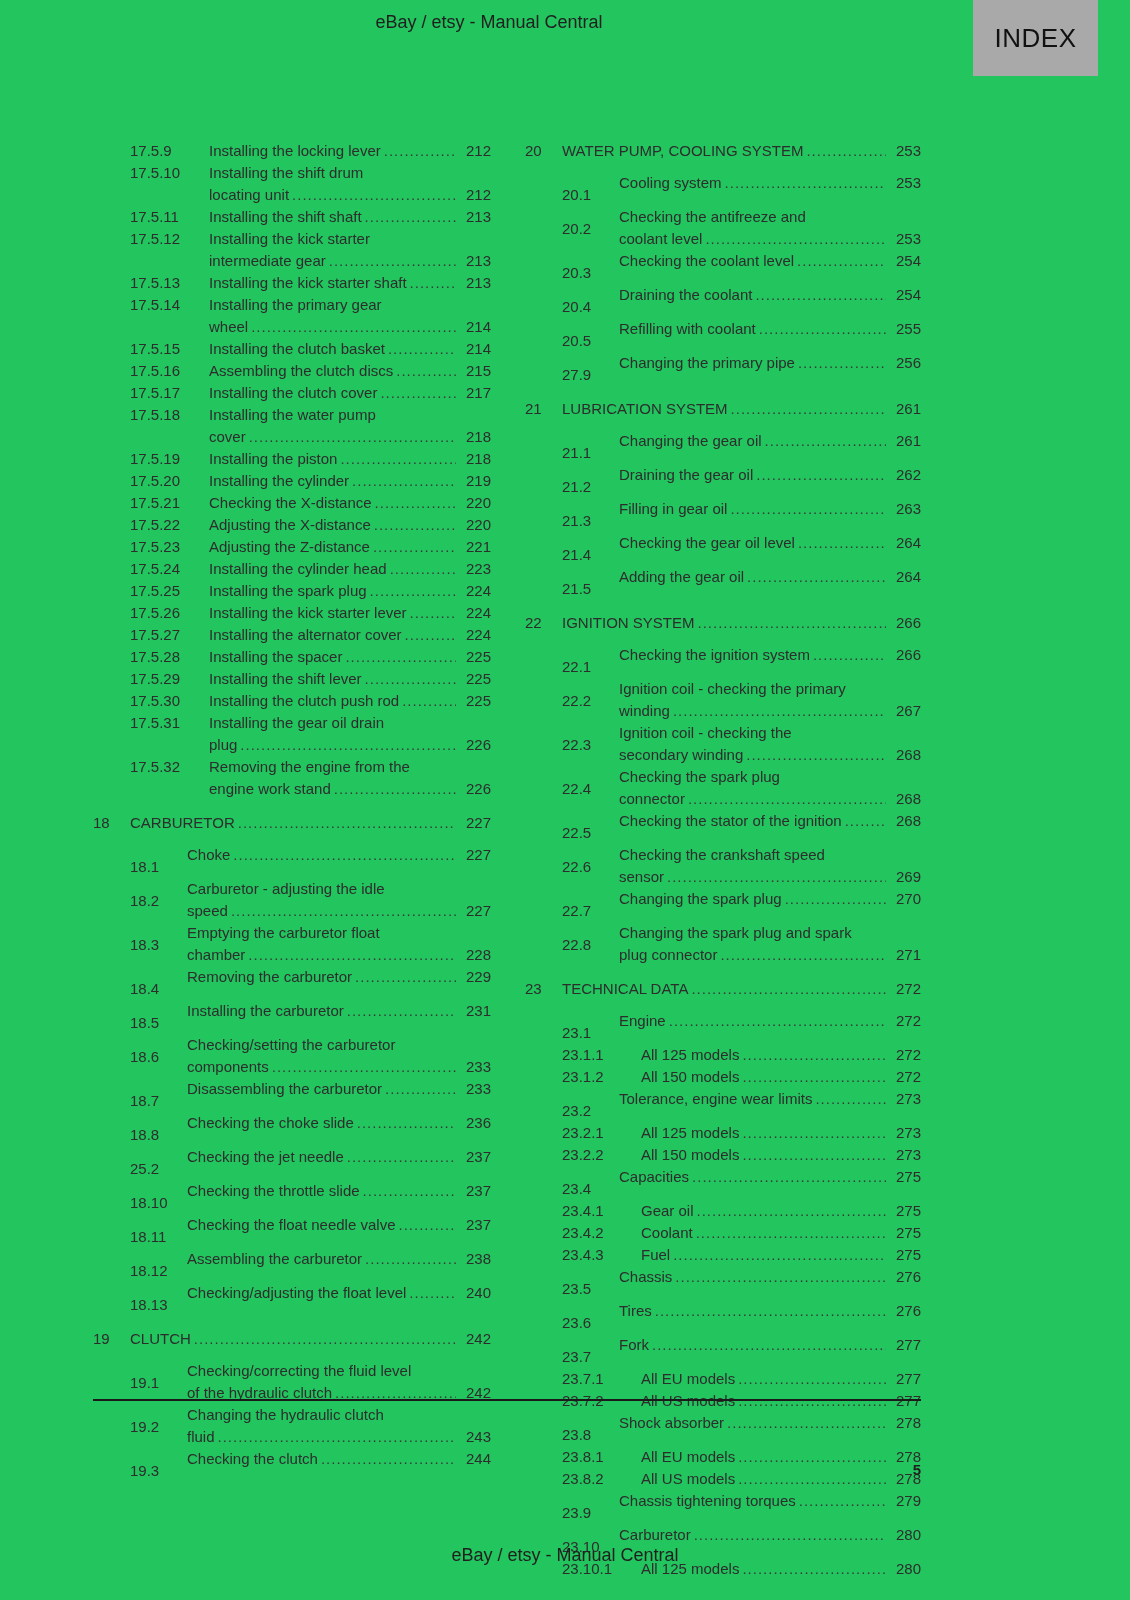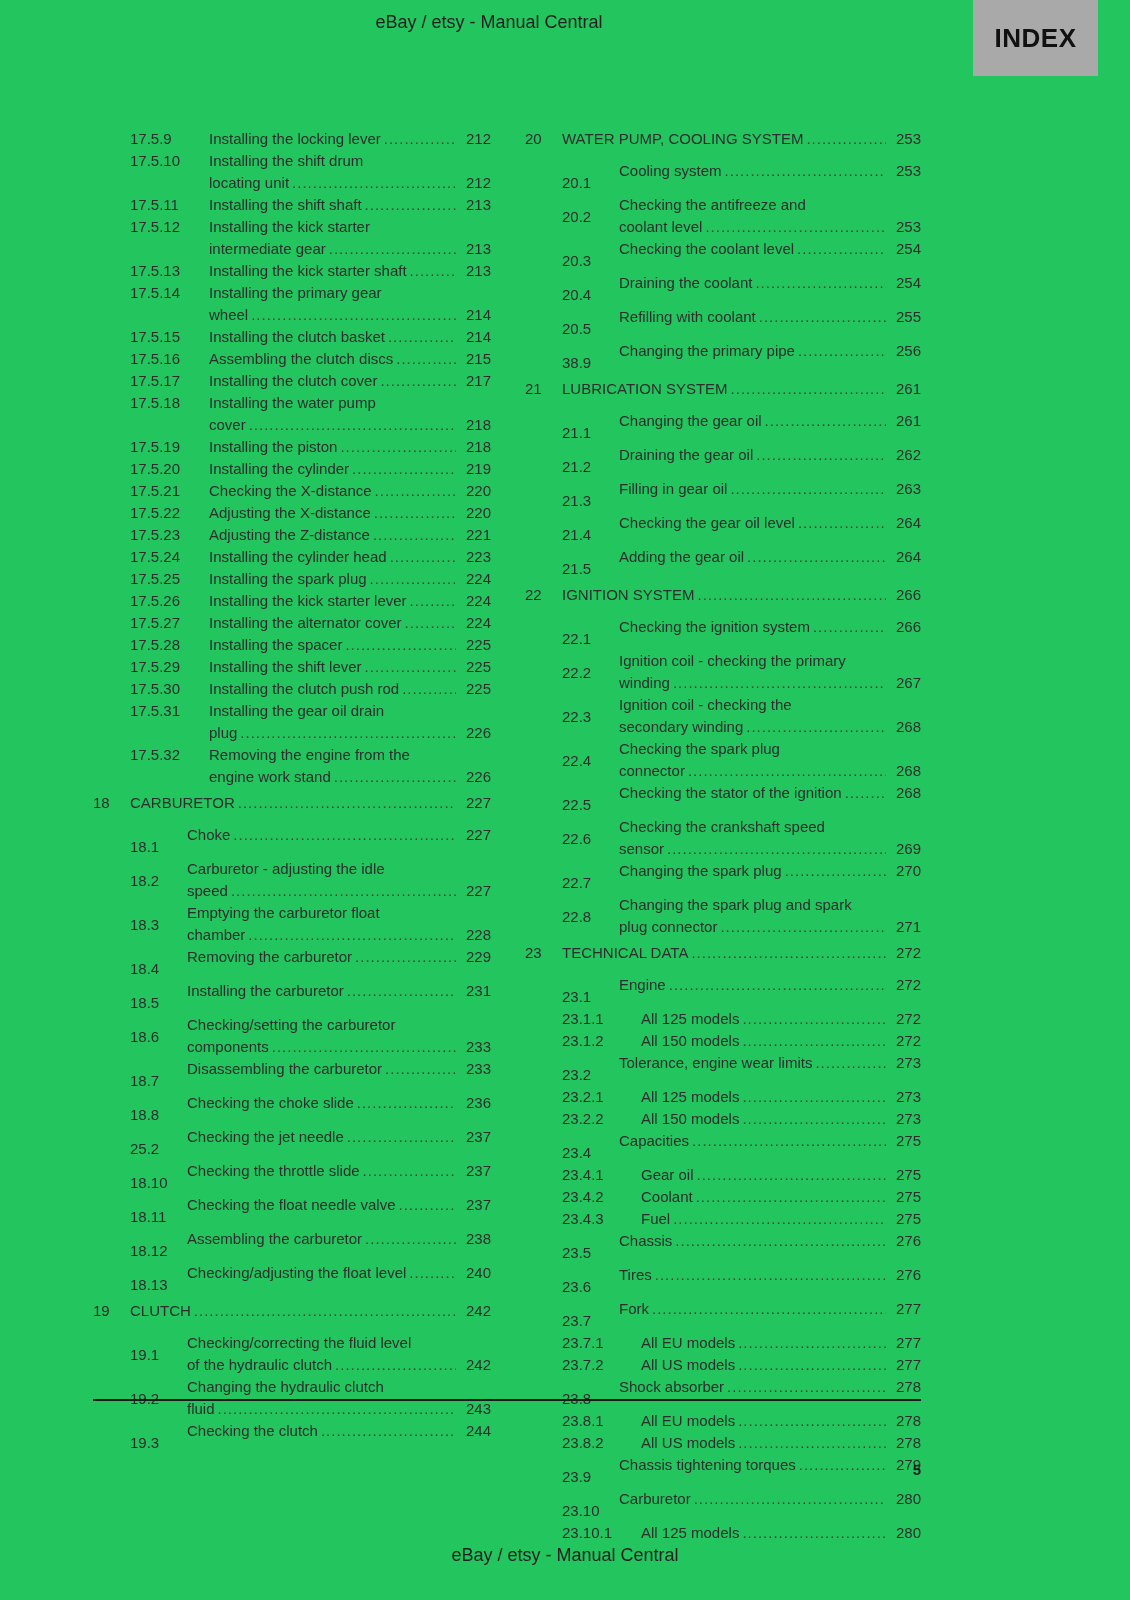--- a/index.html
+++ b/index.html
@@ -31,46 +31,46 @@
     right: 32px;
     width: 125px;
     height: 76px;
     background: #a9a9a9;
     display: flex;
     align-items: center;
     justify-content: center;
   }
   .index-box .index-label {
     font-size: 26px;
-    font-weight: 700;
+    font-weight: 400;
     color: #111111;
     letter-spacing: 0.5px;
   }
   .content {
     position: absolute;
     top: 128px;
     left: 93px;
     width: 828px;
     display: flex;
     gap: 34px;
   }
   .col { font-size: 15px; line-height: 22px; }
   .col-left  { width: 398px; }
   .col-right { width: 396px; }
 
   .entry { display: flex; align-items: flex-start; }
   .entry .num { flex-shrink: 0; }
   .entry .body { flex: 1; min-width: 0; }
 
-  .level1 { margin-top: 4px; margin-bottom: 10px; }
+  .level1 { margin-top: 12px; margin-bottom: 10px; }
   .level1 .num { width: 37px; }
   .level2, .level3 { padding-left: 37px; }
   .level2 .num { width: 57px; margin-top: 12px; }
   .level3 .num { width: 79px; }
-  .col > .entry:first-child { margin-top: 0; }
+  .col > .entry:first-child { margin-top: 12px; }
 
   .lastline { display: flex; }
   .lastline .t { white-space: nowrap; }
   .dots {
     flex: 1;
     overflow: hidden;
     white-space: nowrap;
     margin-left: 3px;
     margin-right: 5px;
     color: #3a3a3a;
@@ -609,21 +609,21 @@
           <span class="num">20.5</span>
           <div class="body">
             <div class="lastline">
               <span class="t">Refilling with coolant</span>
               <span class="dots"></span>
               <span class="pg">255</span>
             </div>
           </div>
         </div>
         <div class="entry level2">
-          <span class="num">38.9</span>
+          <span class="num">27.9</span>
           <div class="body">
             <div class="lastline">
               <span class="t">Changing the primary pipe</span>
               <span class="dots"></span>
               <span class="pg">256</span>
             </div>
           </div>
         </div>
         <div class="entry level1">
           <span class="num">21</span>

